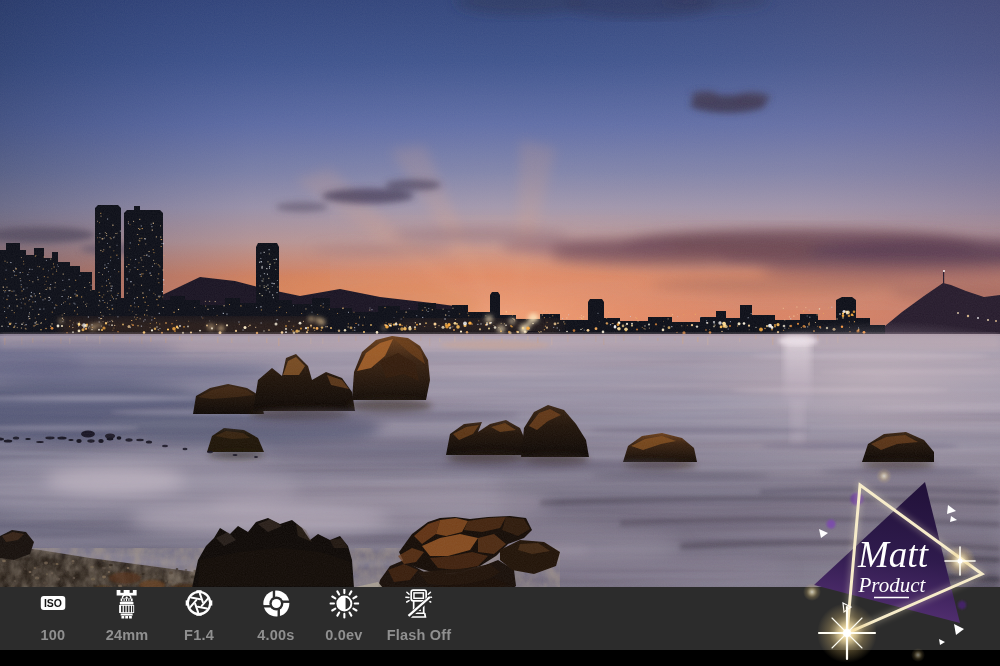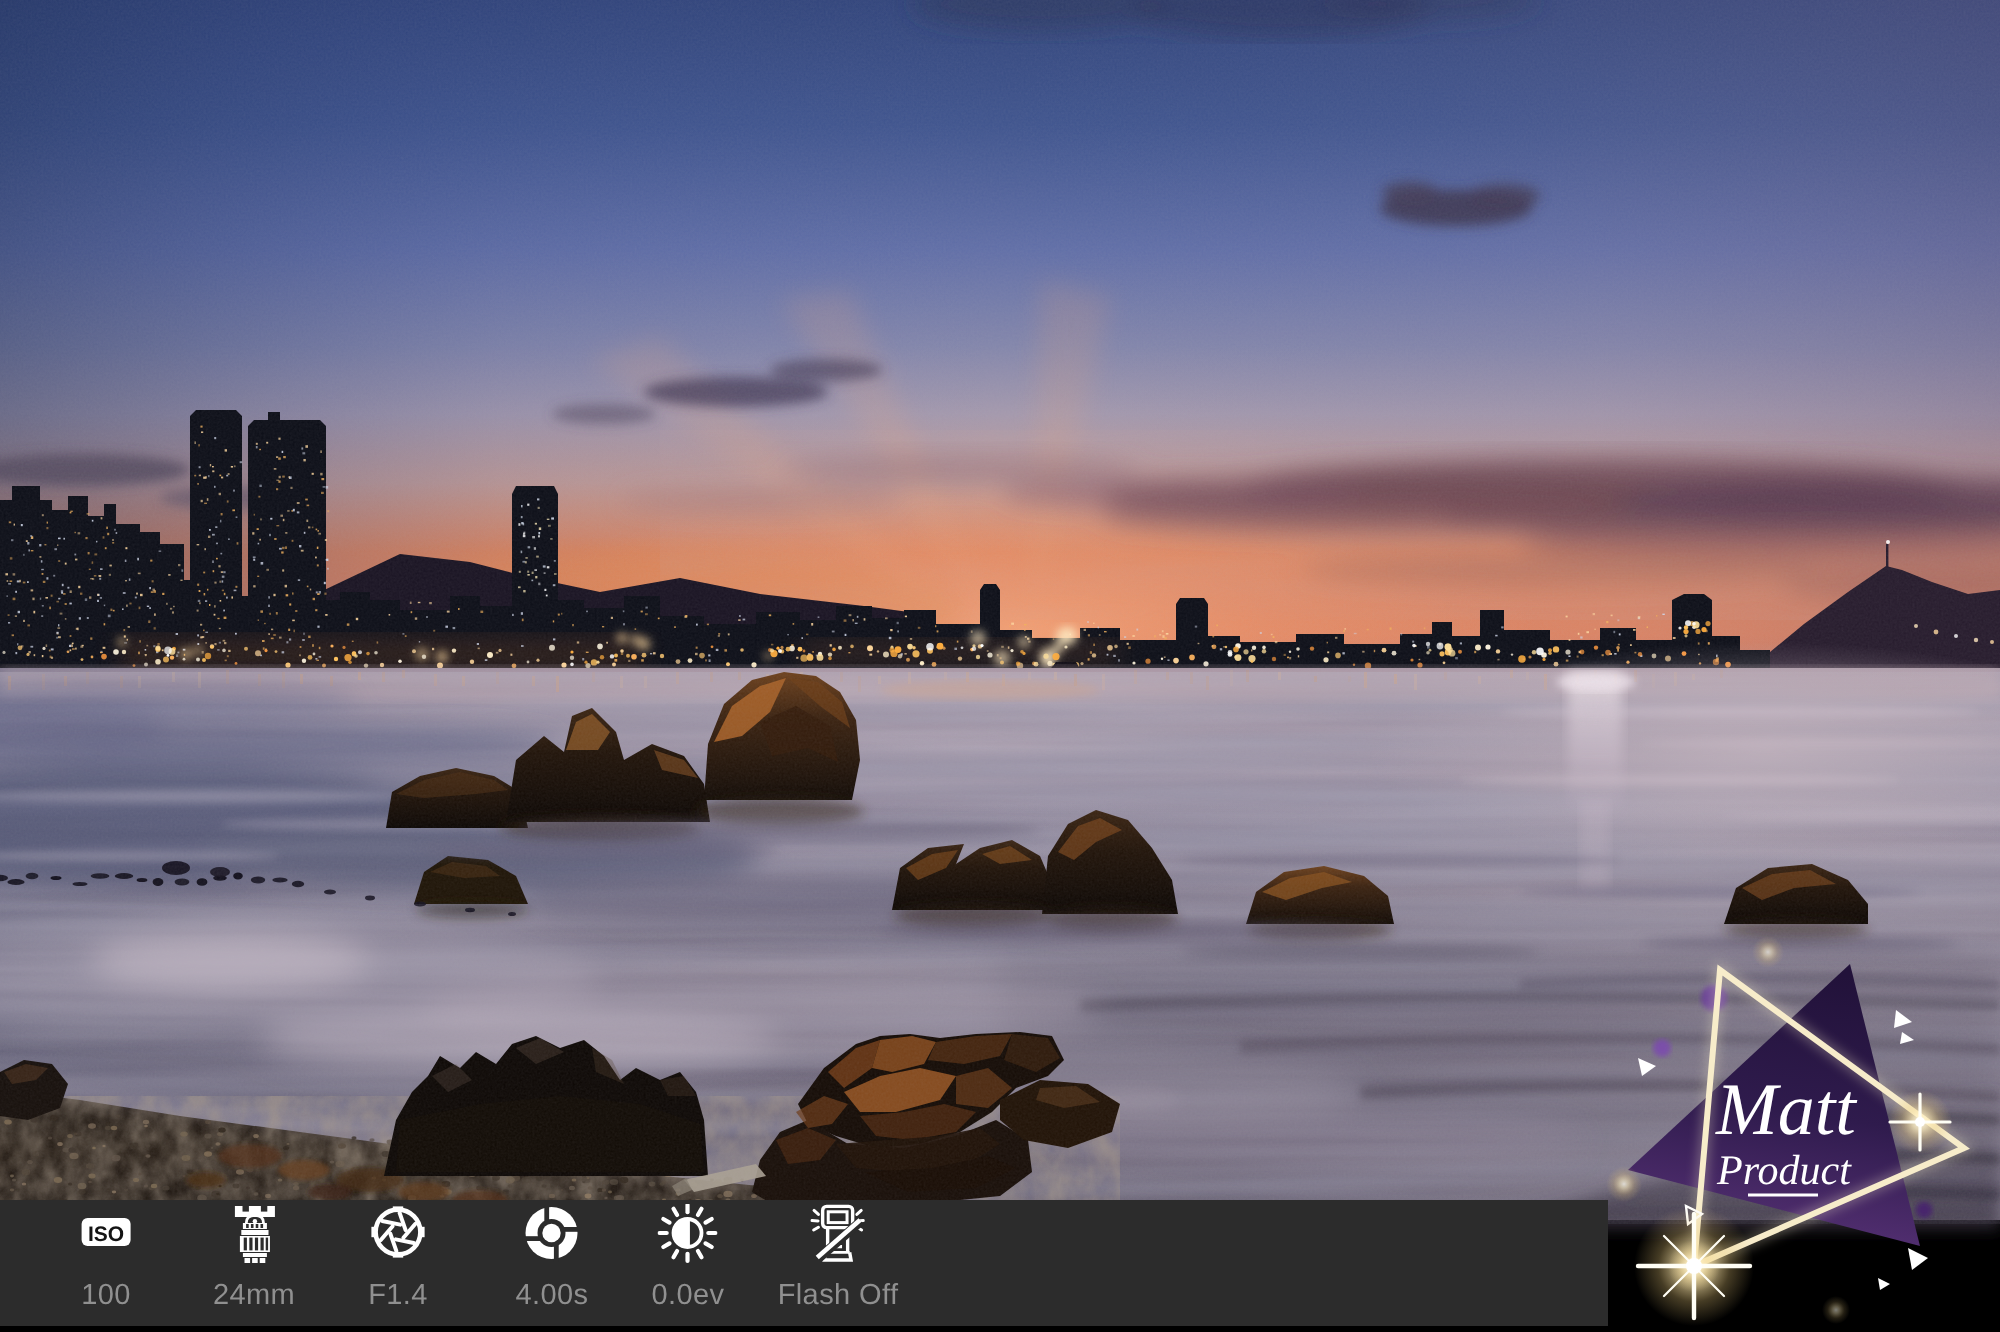--- a/index.html
+++ b/index.html
@@ -1,18 +1,18 @@
 <!DOCTYPE html>
 <html><head><meta charset="utf-8"><style>
 html,body{margin:0;padding:0;background:#000}
 #stage{position:relative;width:1000px;height:666px;overflow:hidden;font-family:"Liberation Sans",sans-serif}
-#bar{position:absolute;left:0;bottom:3px;width:804px;height:63px;background:#2c2c2c}
+#bar{position:absolute;left:0;bottom:16px;width:1000px;height:63px;background:#2c2c2c}
 .bi{position:absolute;top:0;transform:translateX(-50%);text-align:center}
 .ic{height:32px;margin-top:2px}
-.lb{color:#909090;font-size:14.5px;font-weight:normal;margin-top:6px;white-space:nowrap;letter-spacing:0.2px}
+.lb{color:#909090;font-size:14.5px;font-weight:bold;margin-top:6px;white-space:nowrap;letter-spacing:0.2px}
 </style></head>
 <body>
 <div id="stage">
 <svg width="1000" height="666" viewBox="0 0 1000 666">
 <defs>
 <linearGradient id="sky" x1="0" y1="0" x2="0" y2="1">
   <stop offset="0" stop-color="#33467c"></stop>
   <stop offset="0.18" stop-color="#41568f"></stop>
   <stop offset="0.36" stop-color="#6270a8"></stop>
   <stop offset="0.5" stop-color="#8487ac"></stop>

